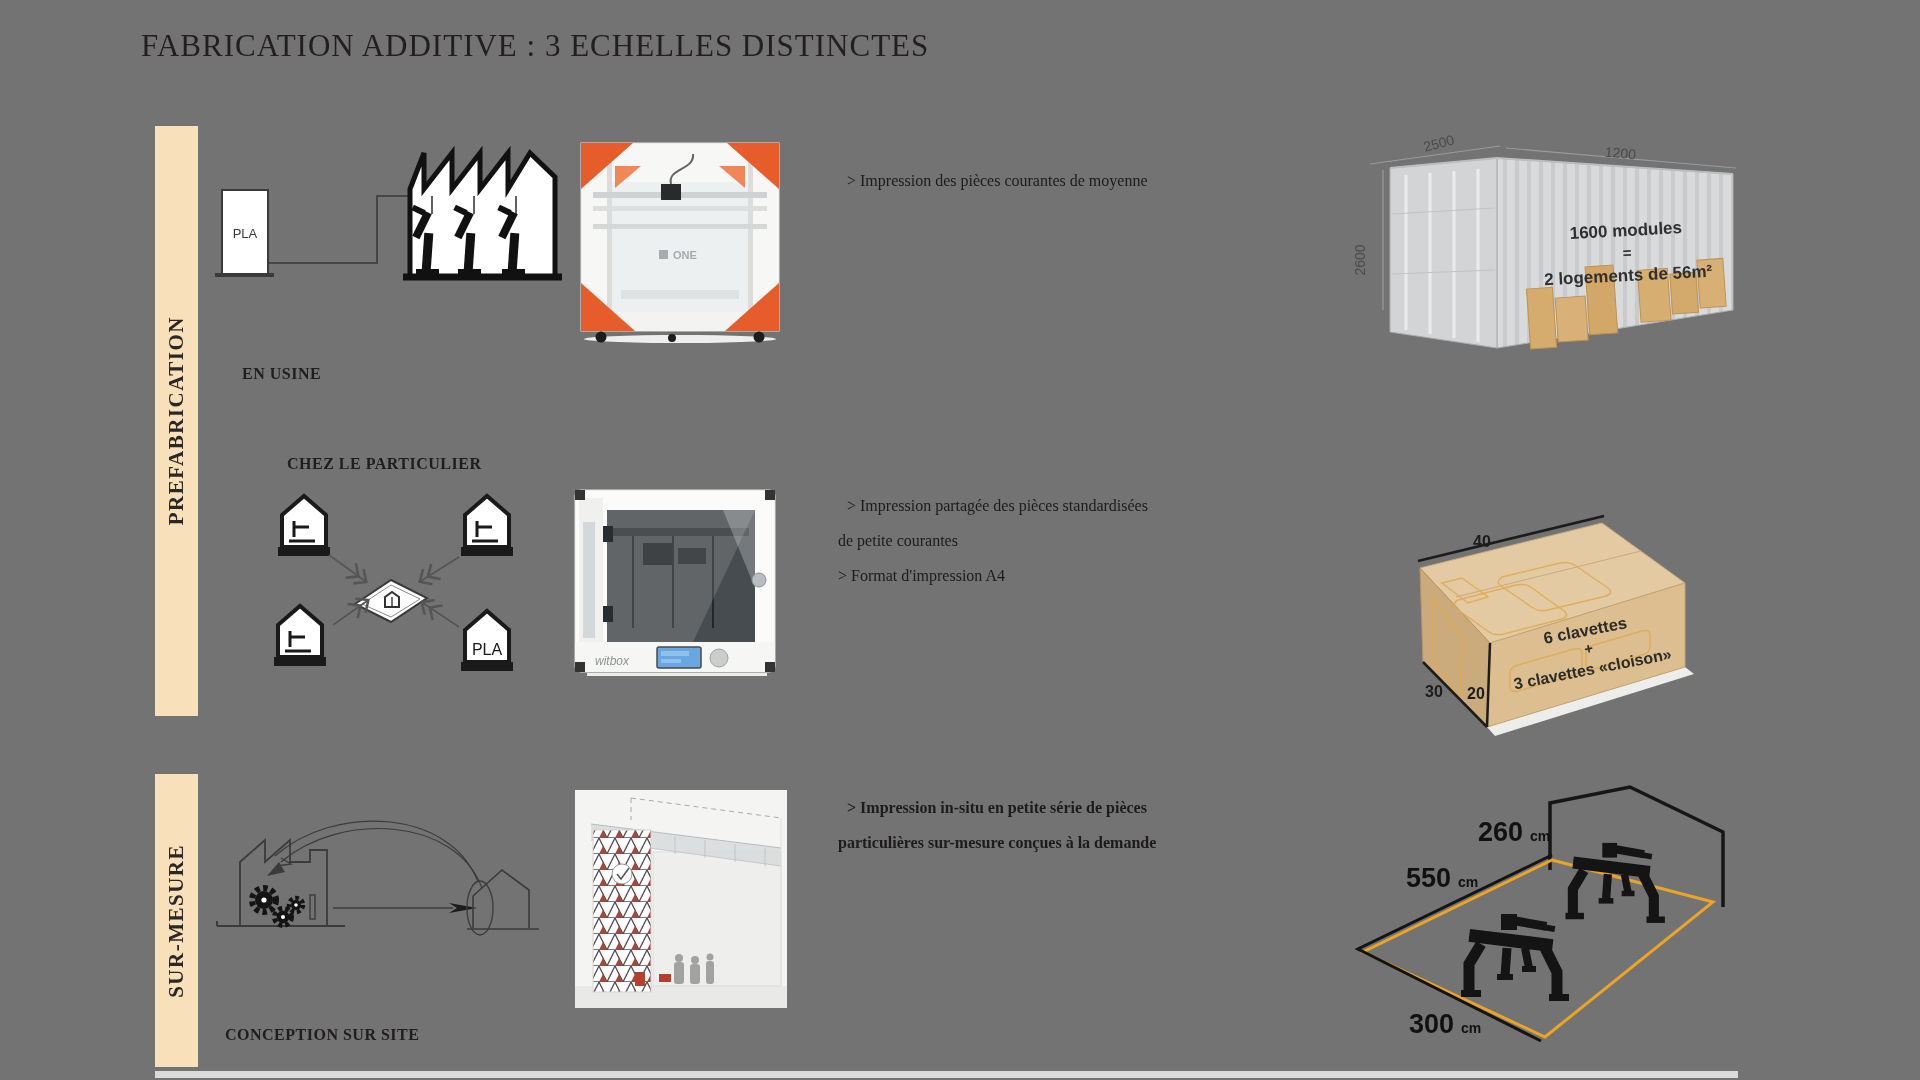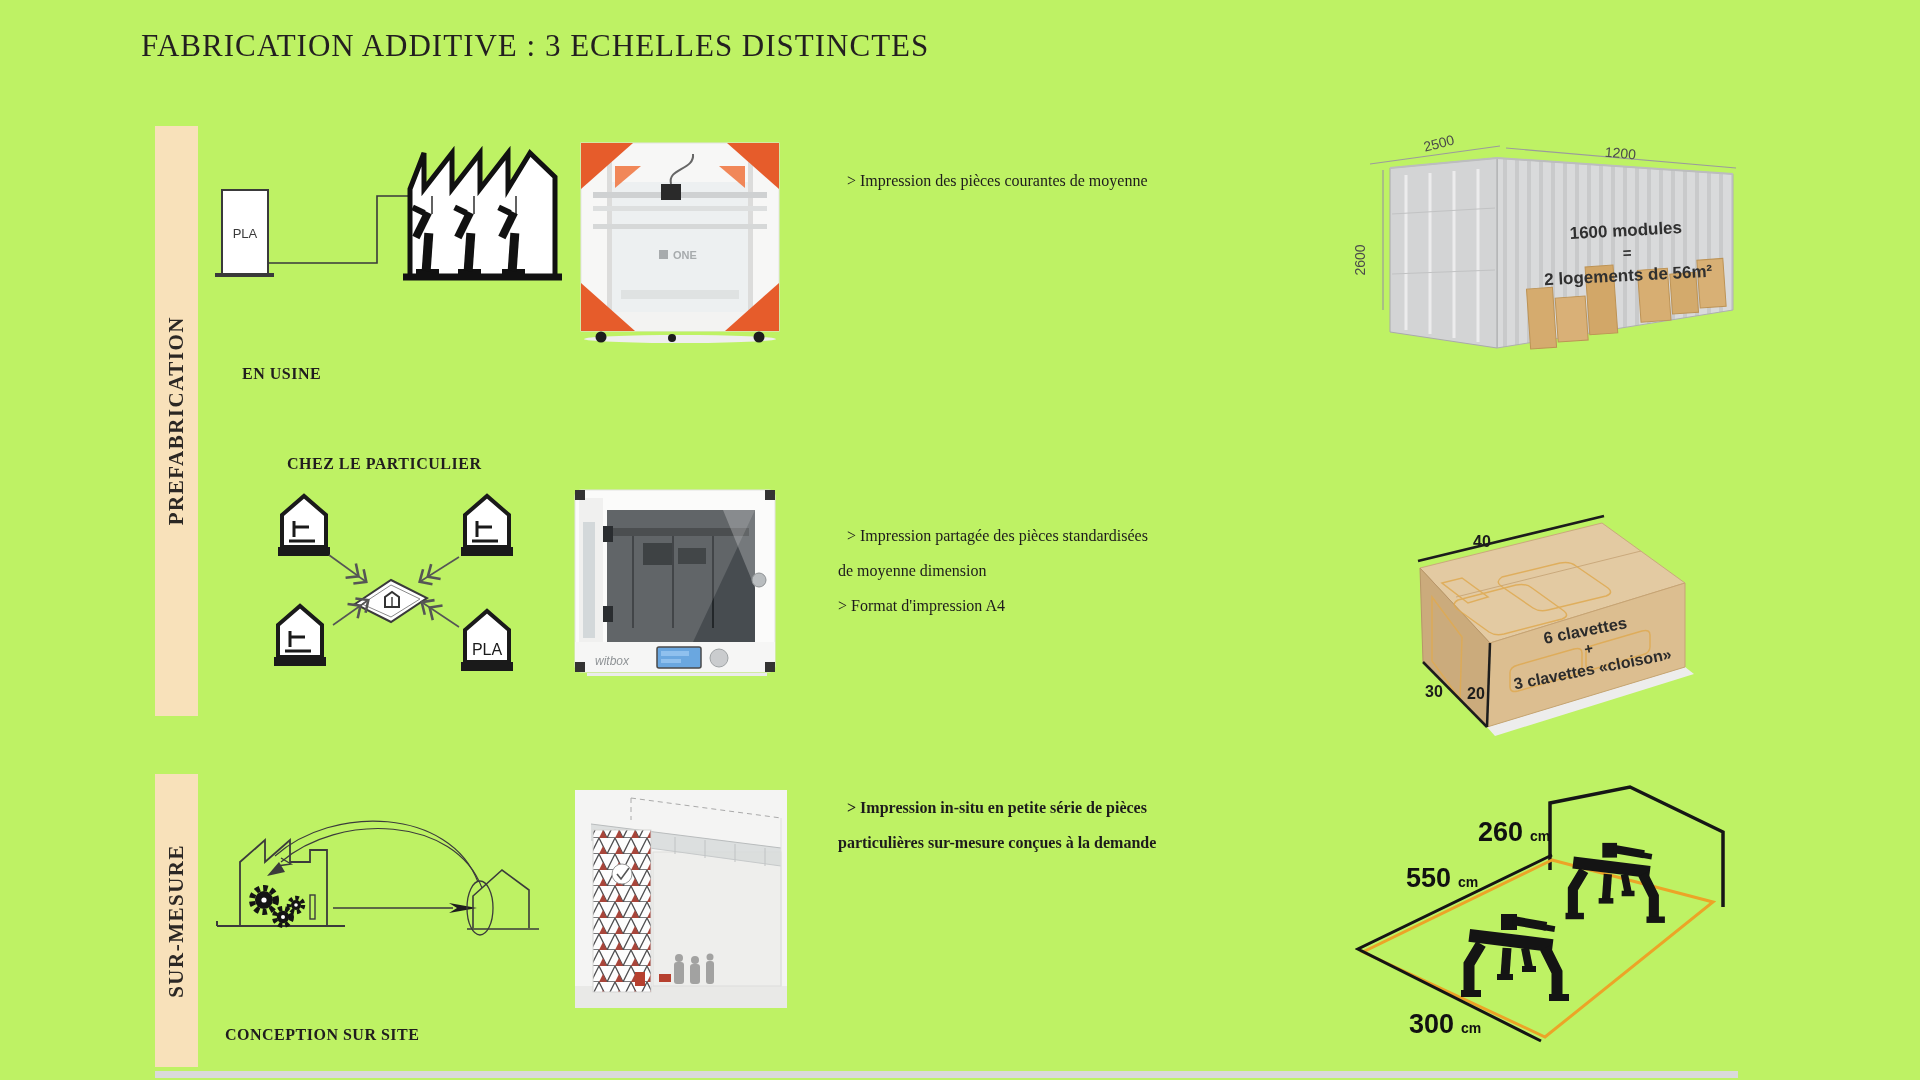--- a/index.html
+++ b/index.html
@@ -1,16 +1,16 @@
 <!DOCTYPE html>
 <html><head>
 <meta charset="utf-8">
 <style>
   html,body{margin:0;padding:0;background:#fff;}
-  .page{position:relative;width:1920px;height:1080px;background:#bef264;overflow:hidden;
+  .page{position:relative;width:1920px;height:1080px;background:#737373;overflow:hidden;
         font-family:"Liberation Serif",serif;color:#211e1f;}
   .abs{position:absolute;}
   .title{font-size:31px;letter-spacing:1px;color:#231f20;white-space:nowrap;}
   .band{background:#f8e1ba;display:flex;align-items:center;justify-content:center;}
   .band span{writing-mode:vertical-rl;transform:rotate(180deg);font-weight:bold;
              font-size:21px;letter-spacing:1.5px;color:#2b2724;white-space:nowrap;}
   .rowhead{font-weight:bold;font-size:16px;letter-spacing:.5px;color:#201d1e;white-space:nowrap;}
   .desc{font-size:16px;line-height:35px;color:#1d1b1c;}
   .desc div{white-space:nowrap;}
   .desc .ind{padding-left:9px;}
@@ -201,23 +201,23 @@
     <rect x="88" y="171" width="20" height="4" fill="#8fc0ee"></rect>
     <circle cx="146" cy="170" r="9" fill="#caccce" stroke="#9fa3a5"></circle>
     <text x="22" y="177" font-size="12" font-style="italic" fill="#8f9396">witbox</text>
     <rect x="2" y="2" width="10" height="10" fill="#333"></rect>
     <rect x="192" y="2" width="10" height="10" fill="#333"></rect>
     <rect x="2" y="174" width="10" height="10" fill="#333"></rect>
     <rect x="192" y="174" width="10" height="10" fill="#333"></rect>
     <rect x="14" y="185" width="180" height="3" fill="#ececeb"></rect>
   </svg>
 
-  <div class="abs desc" style="left:838px;top:518px;width:560px;">
+  <div class="abs desc" style="left:838px;top:488px;width:560px;">
     <div class="ind">&gt; Impression partagée des pièces standardisées</div>
-    <div>de moyenne dimension</div>
+    <div>de petite courantes</div>
     <div>&gt; Format d'impression A4</div>
   </div>
 
   <svg class="abs" style="left:1398px;top:505px;" width="310" height="235" viewBox="0 0 310 235">
     <polygon points="89,222 287,162 296,169 97,231" fill="#ededec"></polygon>
     <polygon points="22,63 204,18 287,78 92,138" fill="#e3caa2" stroke="#caa97c"></polygon>
     <polygon points="92,138 287,78 287,162 89,222" fill="#dcbe90" stroke="#c6a374"></polygon>
     <polygon points="22,63 92,138 89,222 25,157" fill="#cbab7c" stroke="#b8956a"></polygon>
     <line x1="58" y1="92" x2="243" y2="46" stroke="#caa97c" stroke-width="1"></line>
     <g stroke="#dfaa52" stroke-width="1.5" fill="none" opacity="0.85">

